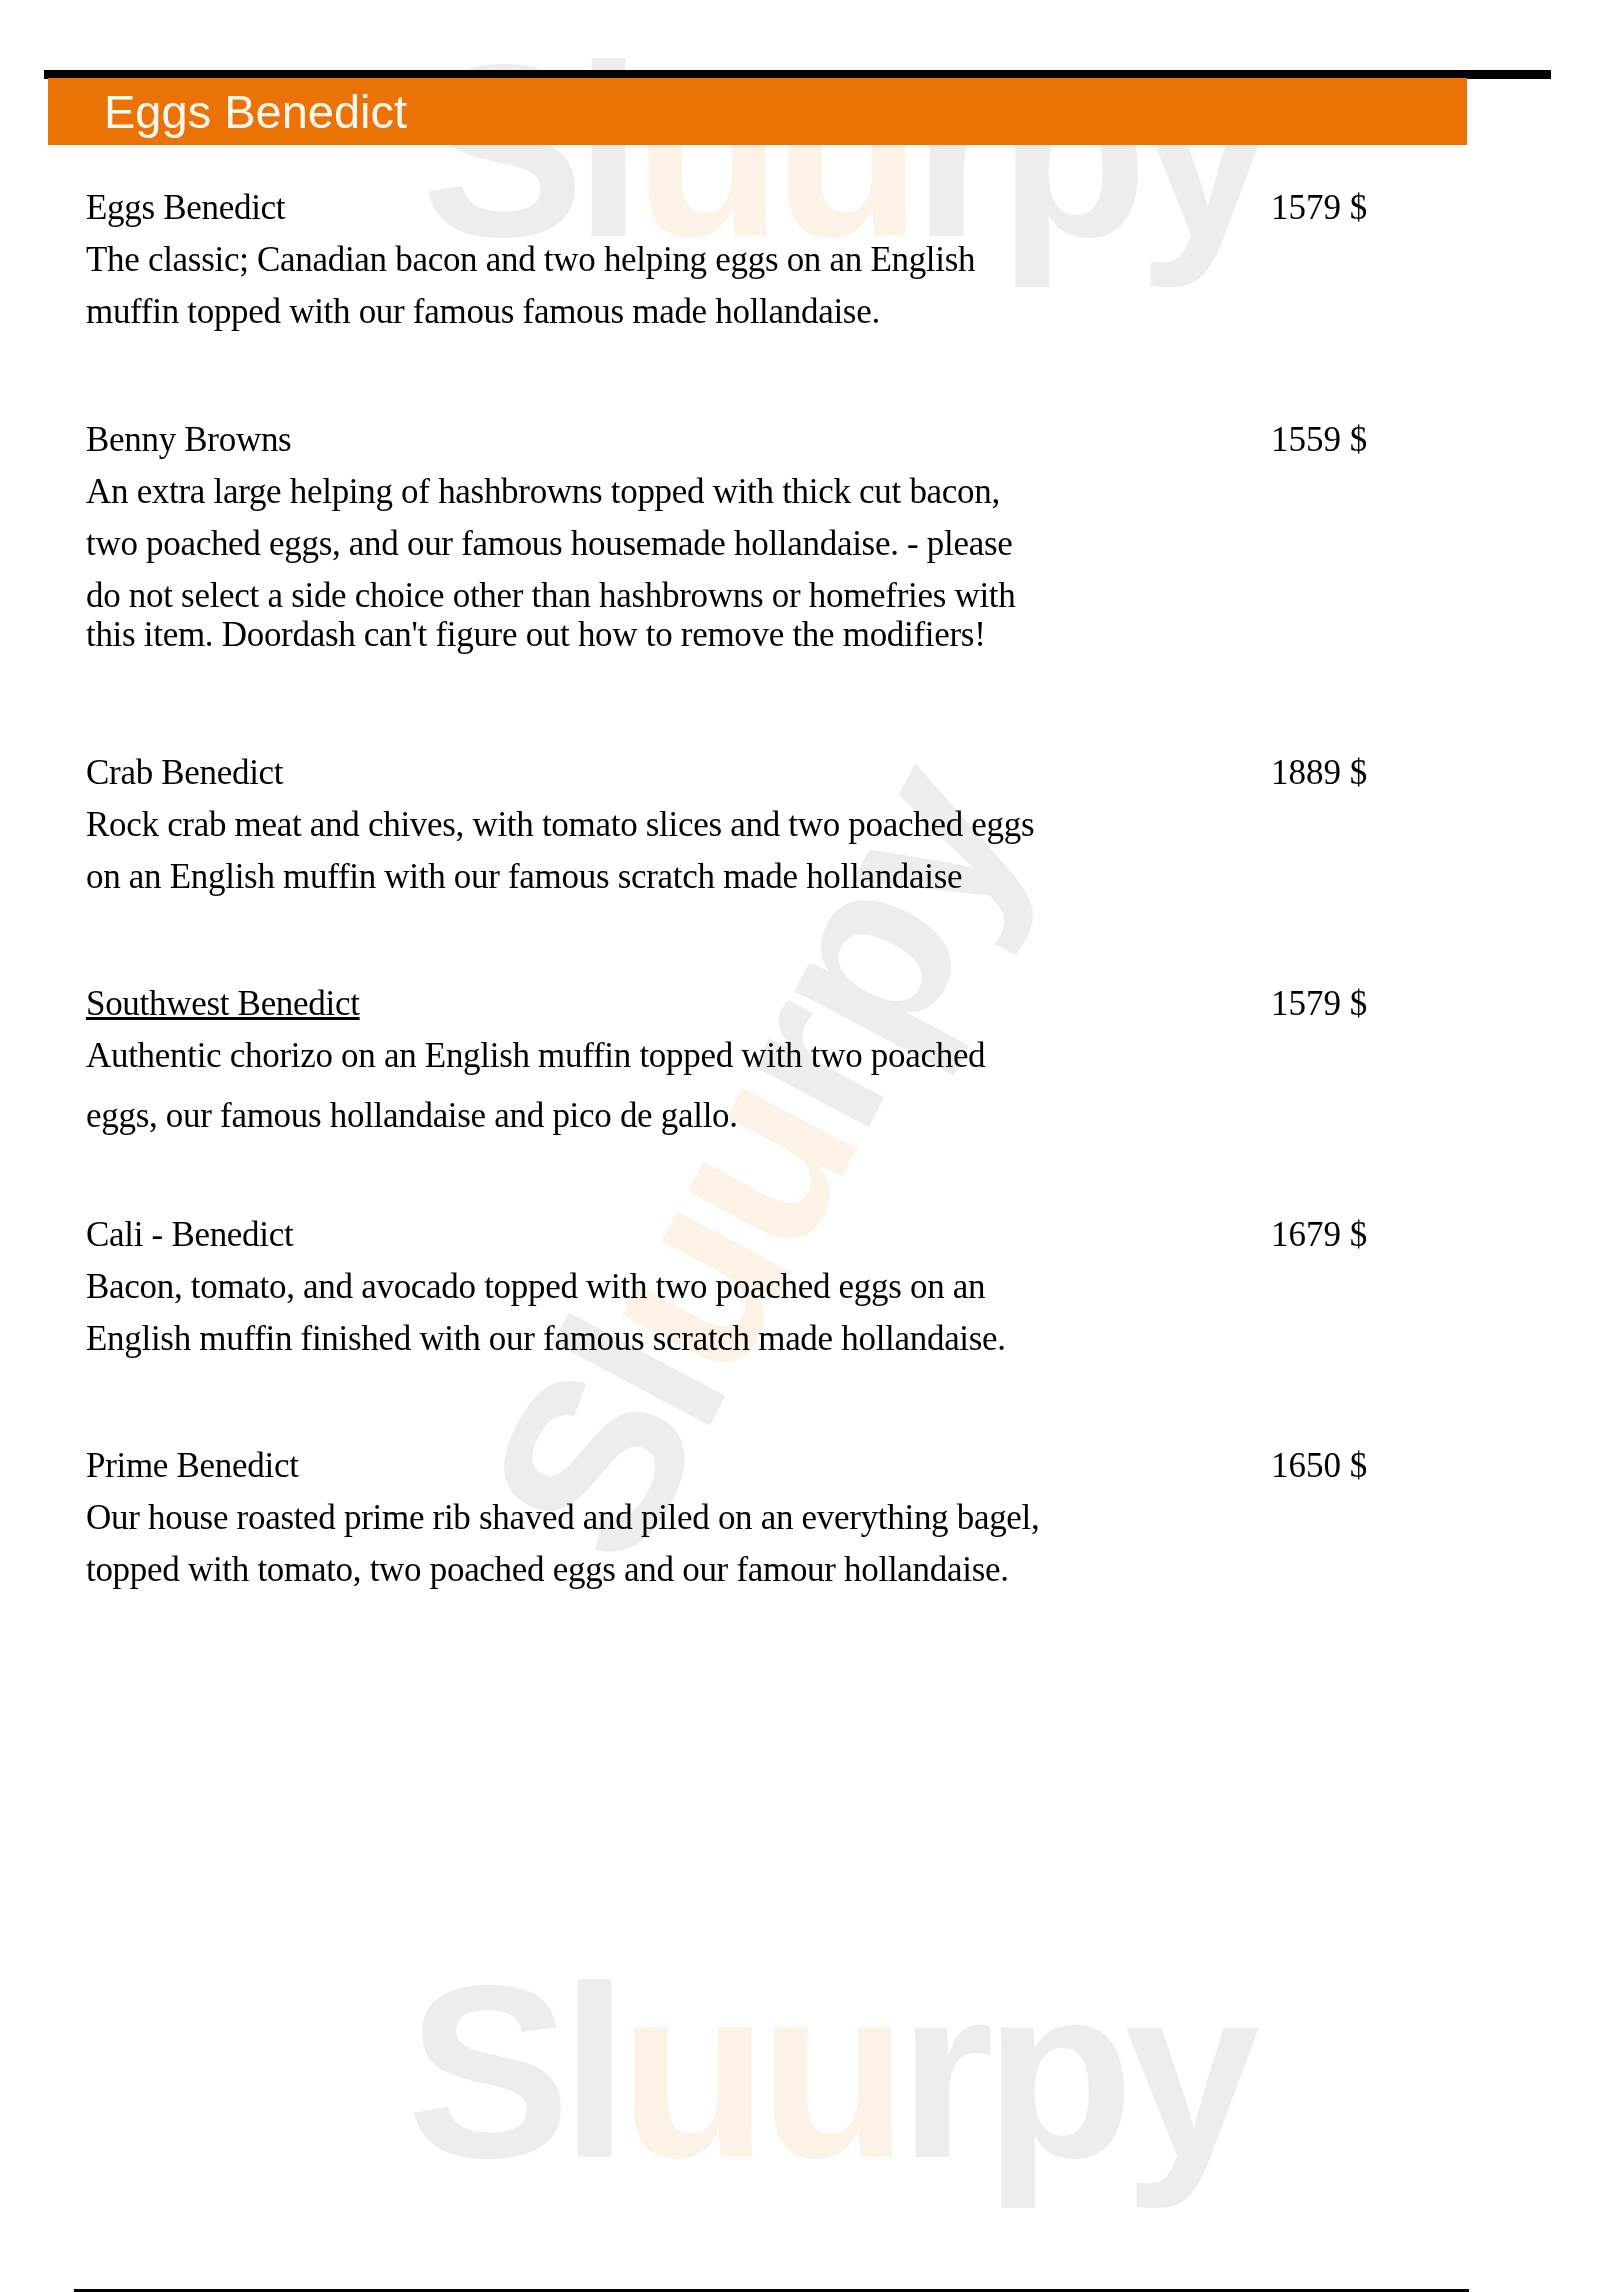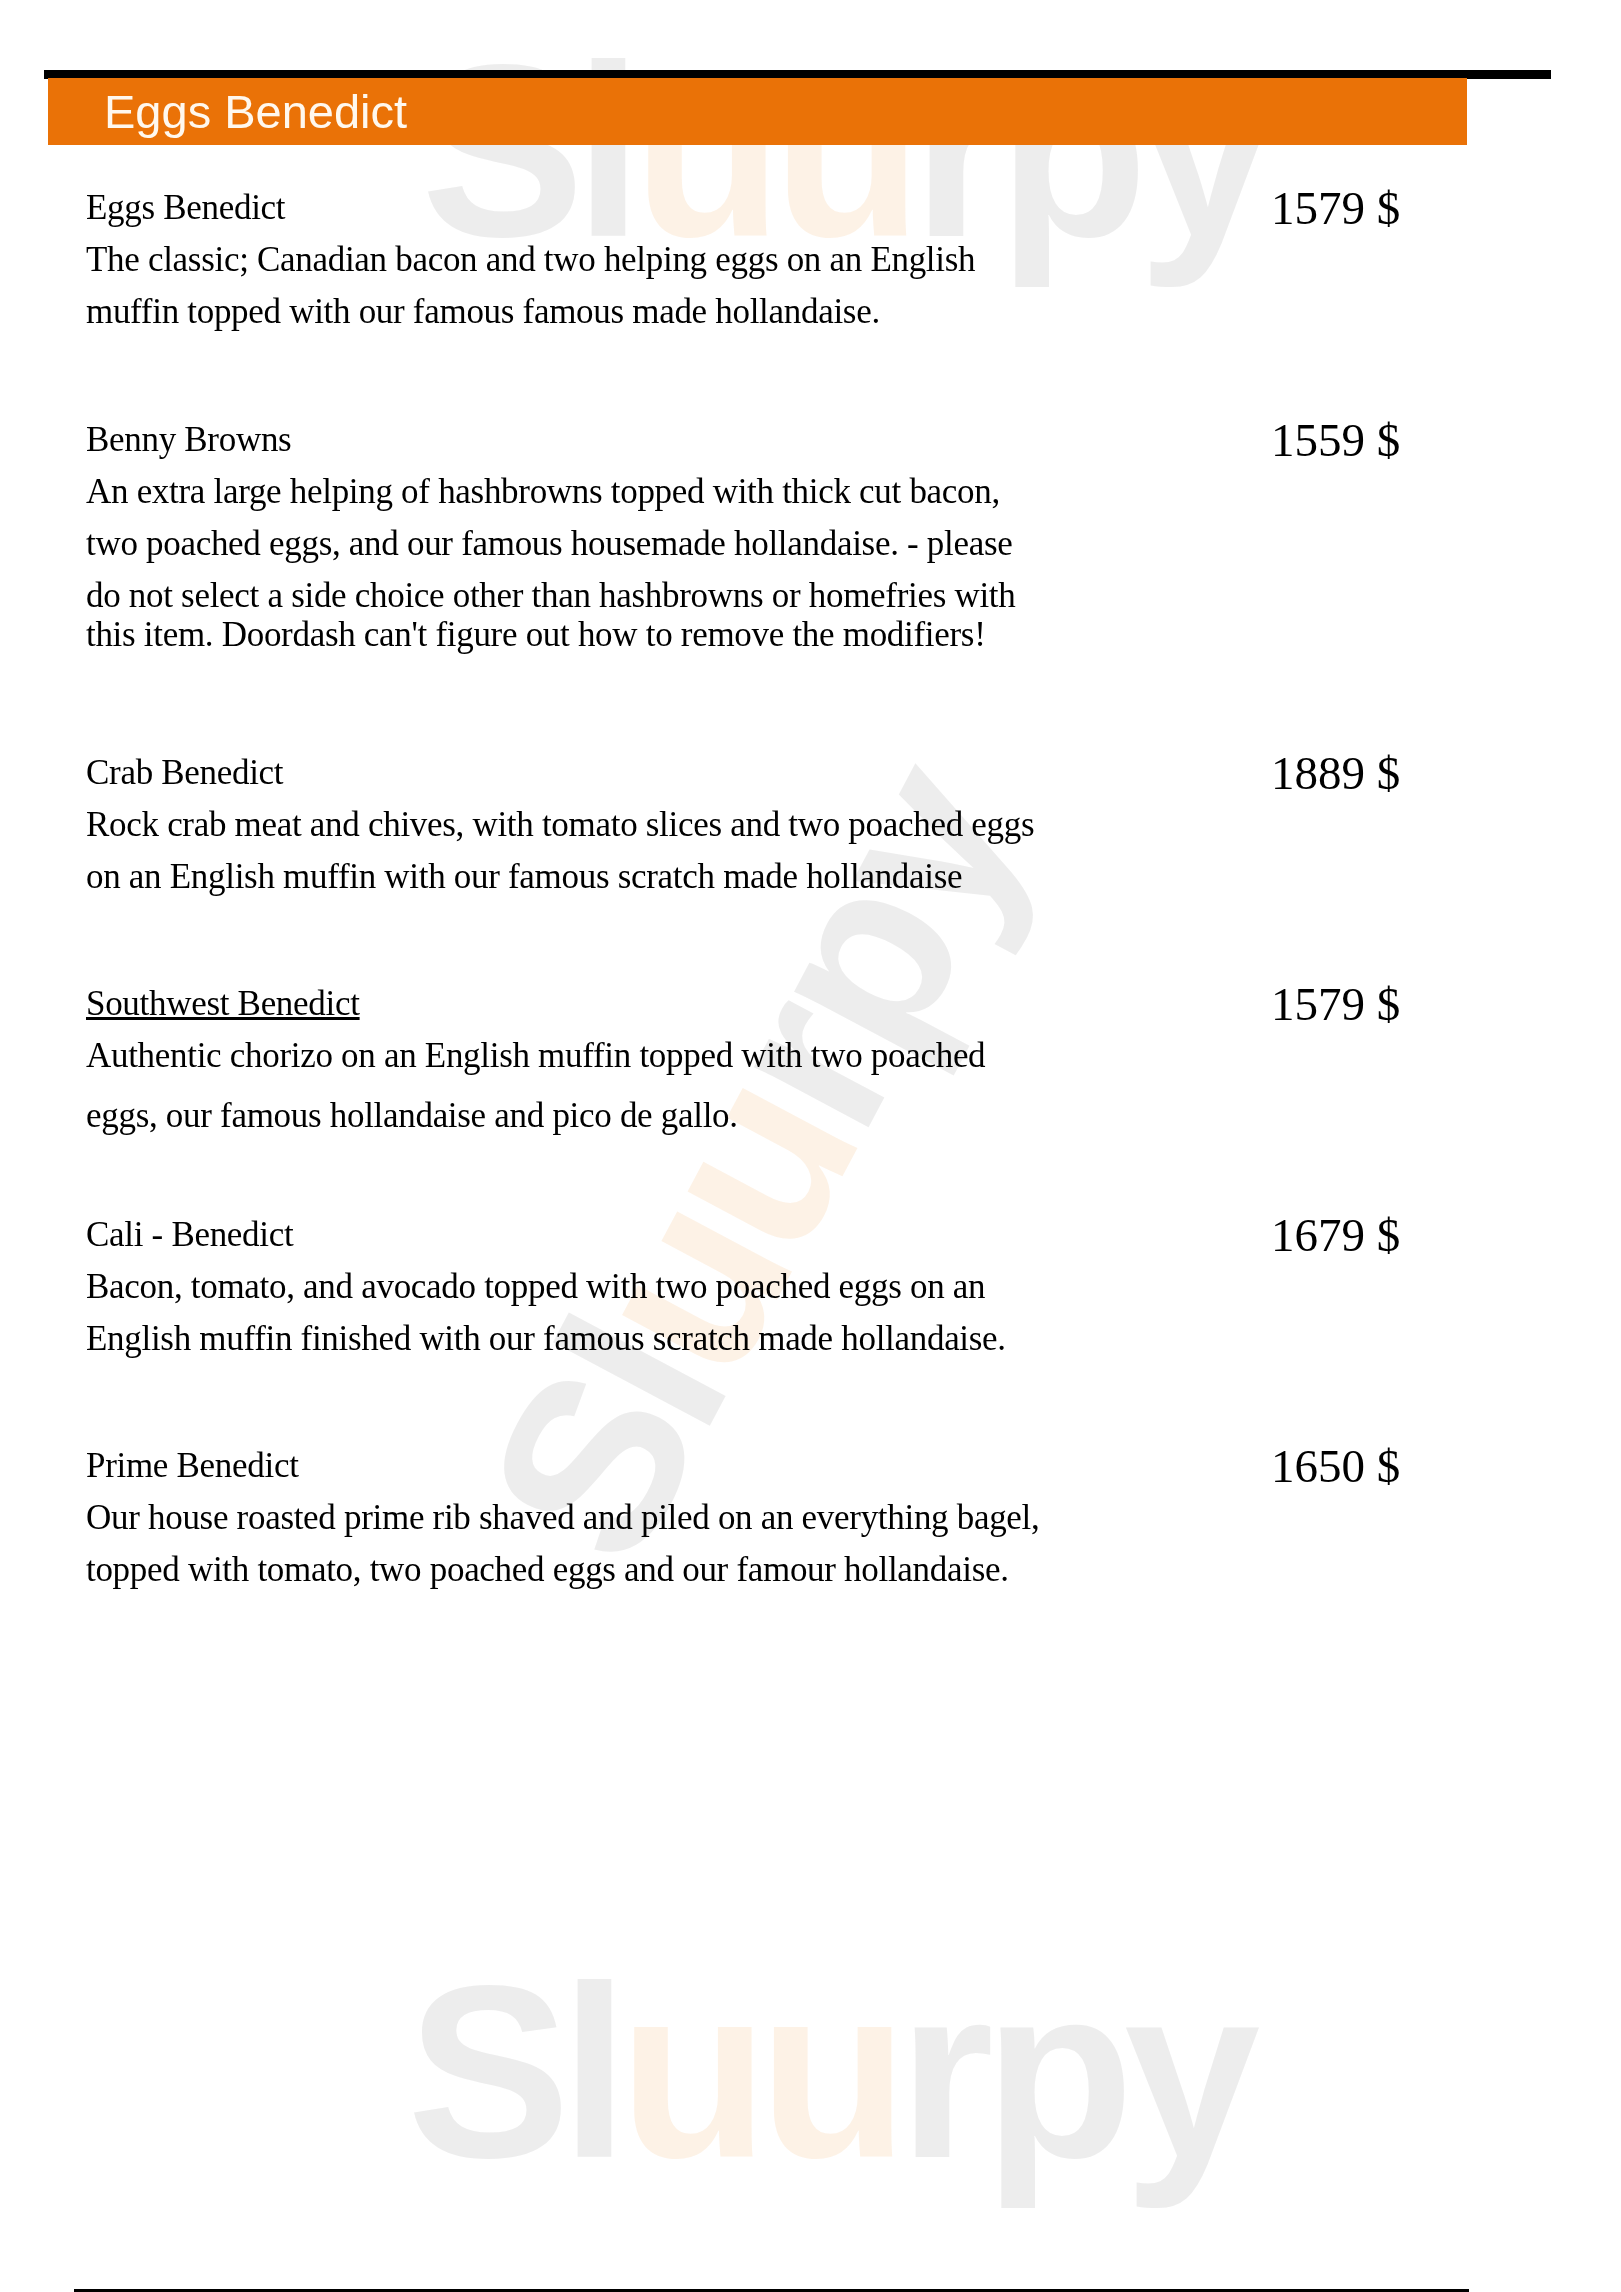--- a/index.html
+++ b/index.html
@@ -70,21 +70,21 @@
       left: 86px;
       font-size: 35px;
       line-height: 52px;
       white-space: nowrap;
       letter-spacing: -0.3px;
     }
     .item-price {
       position: absolute;
       left: 1271px;
       top: 0;
-      font-size: 47px;
+      font-size: 35px;
       line-height: 52px;
       white-space: nowrap;
     }
     .bottom-rule {
       position: absolute;
       left: 74px;
       top: 2289px;
       width: 1395px;
       height: 2.9px;
       background: #000000;

